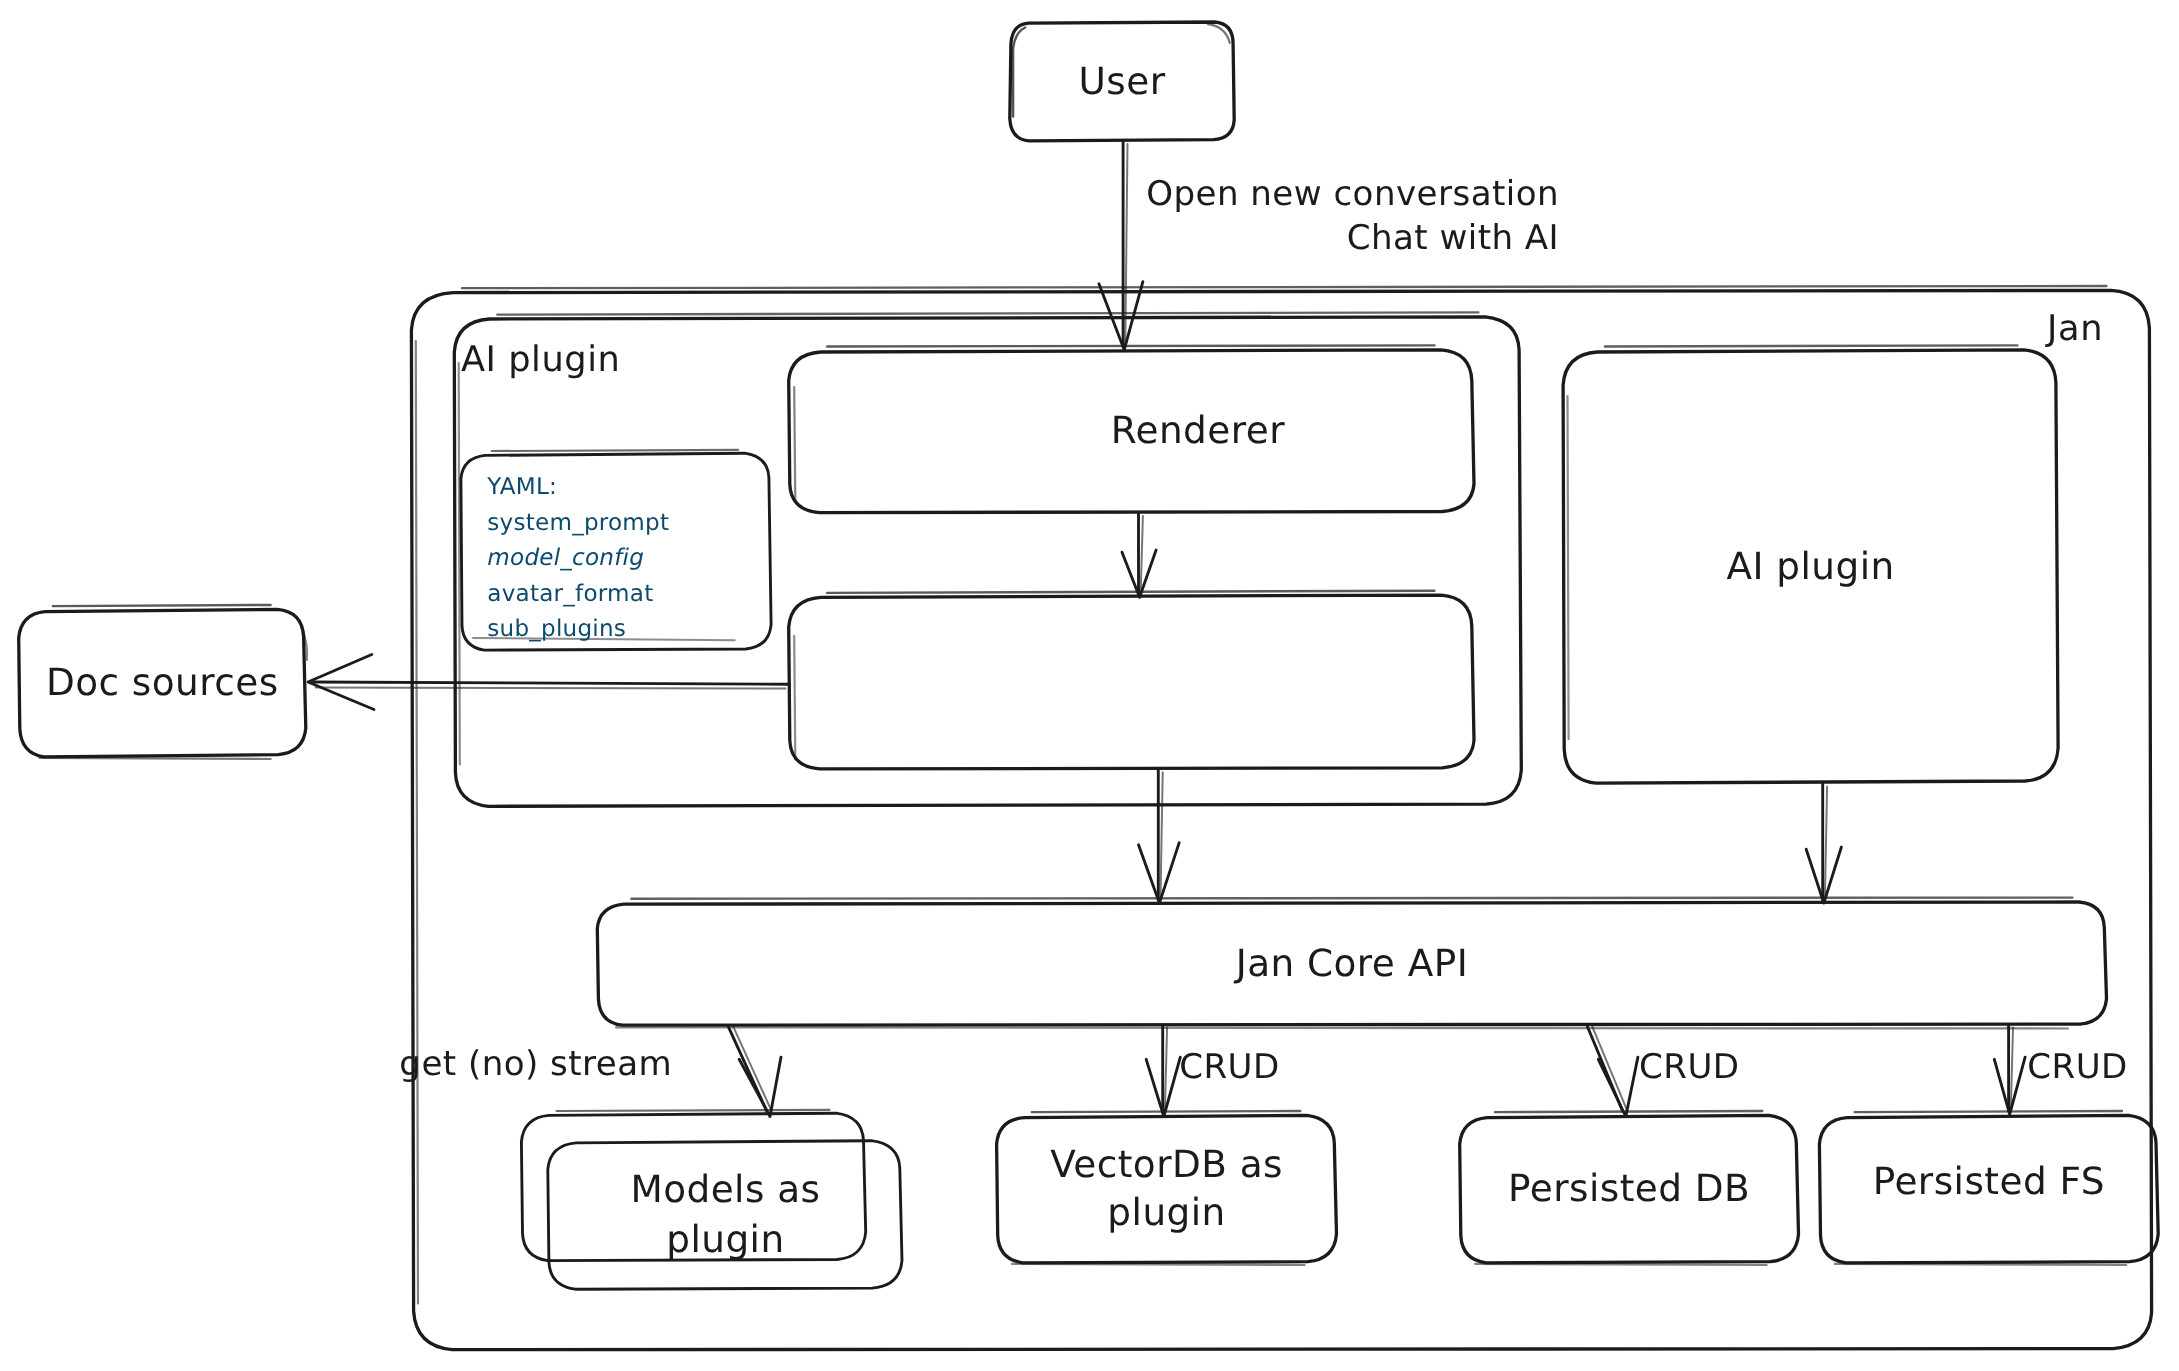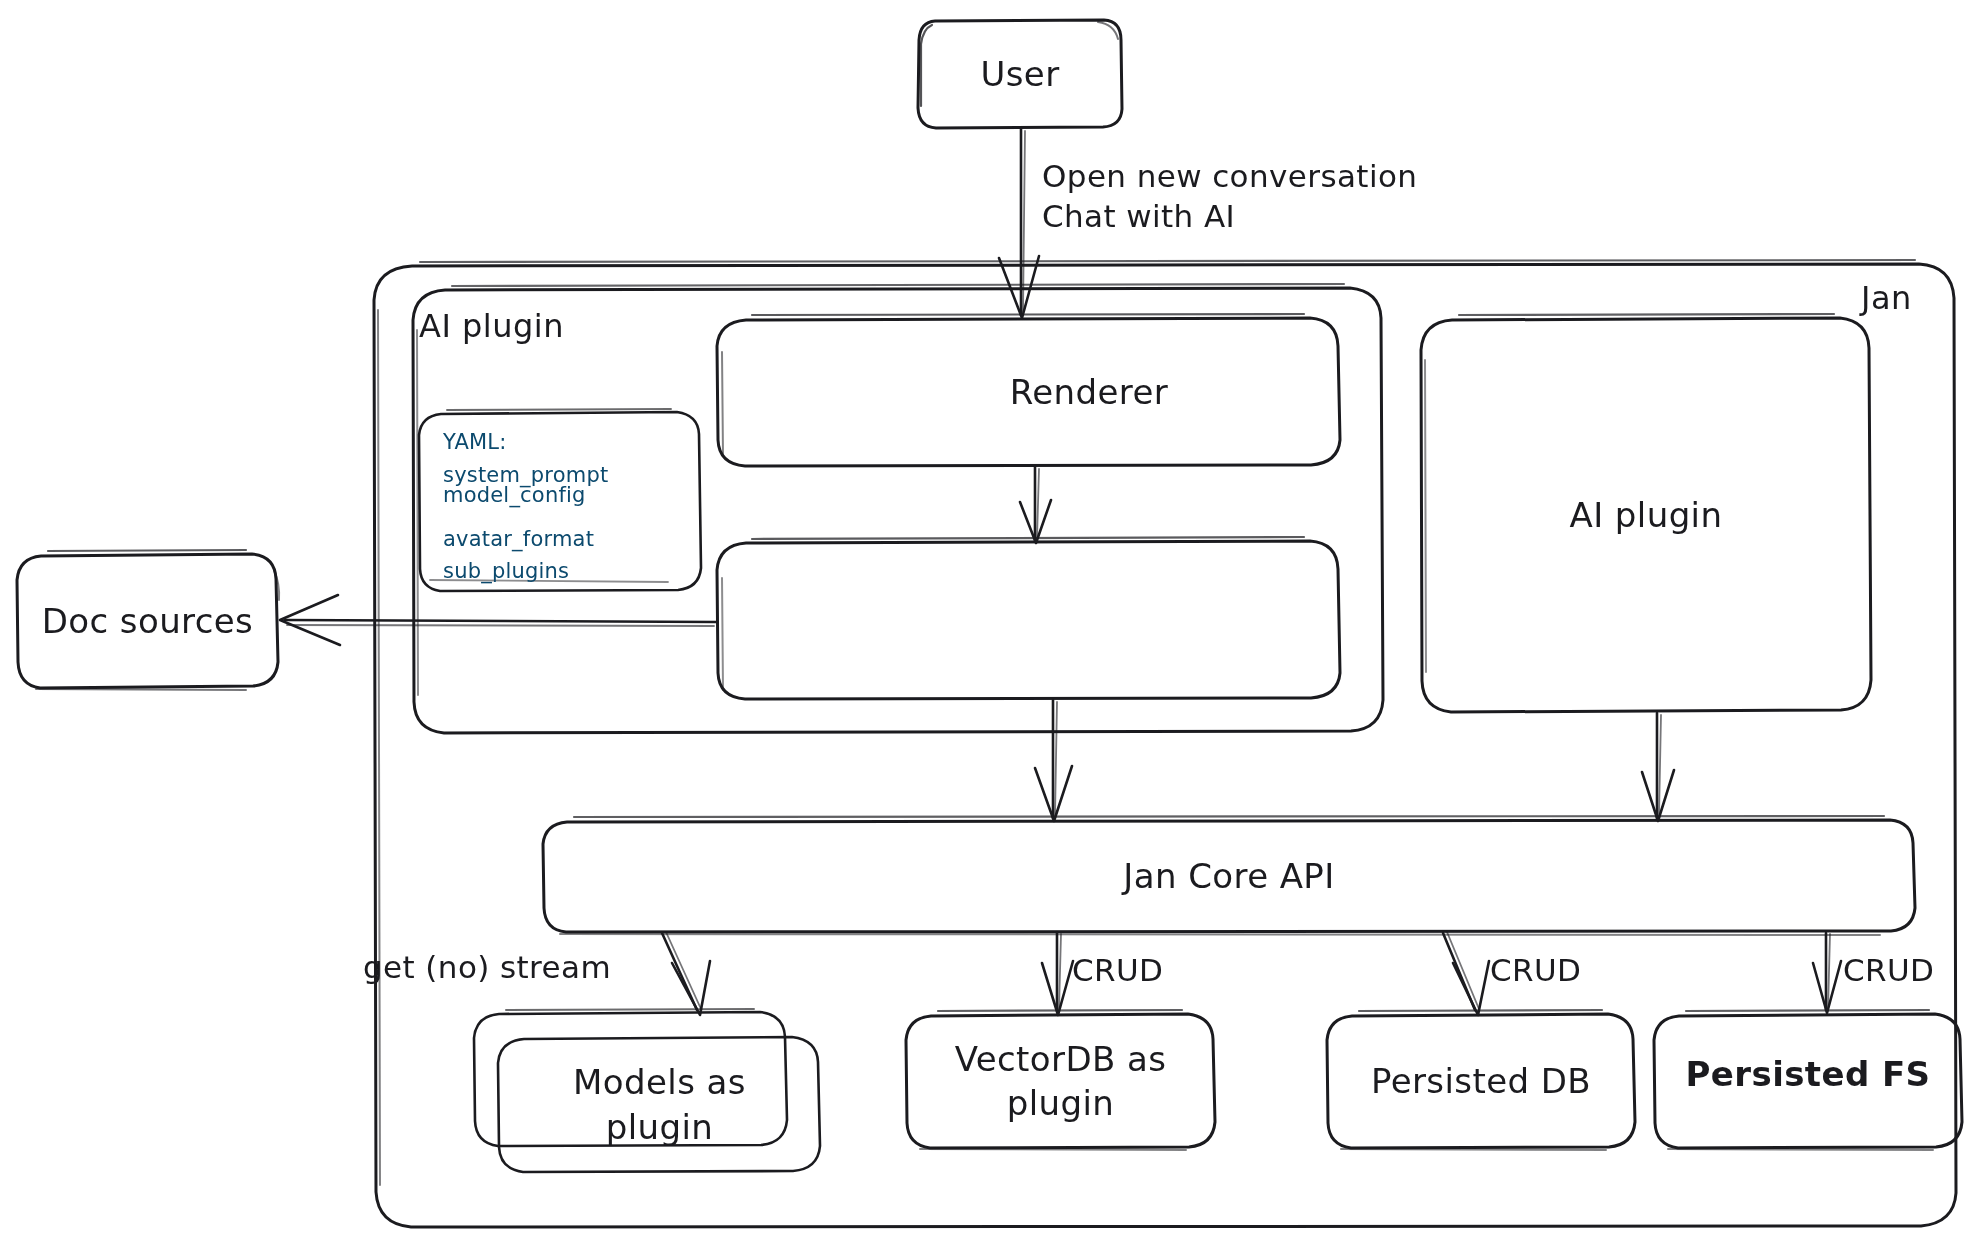--- a/index.html
+++ b/index.html
@@ -242,31 +242,31 @@
 
   <div class="node-wrap" style="left:906px; top:1014px; width:309px; height:134px;">
     <span style="white-space:pre-line;">VectorDB as
 plugin</span>
   </div>
 
   <div class="node-wrap" style="left:1327px; top:1014px; width:308px; height:134px;">
     <span>Persisted DB</span>
   </div>
 
-  <div class="node-wrap" style="left:1654px; top:1014px; width:308px; height:120px;font-weight:bold;">
+  <div class="node-wrap" style="left:1654px; top:1014px; width:308px; height:120px;">
     <span>Persisted FS</span>
   </div>
 
   <div class="yaml-box-text" style="left:443px; top:427px;">YAML:</div>
   <div class="yaml-box-text" style="left:443px; top:460px;">system_prompt</div>
-  <div class="yaml-box-text" style="left:443px; top:480px;">model_config</div>
+  <div class="yaml-box-text" style="left:443px; top:492px;font-style:italic;">model_config</div>
   <div class="yaml-box-text" style="left:443px; top:524px;">avatar_format</div>
   <div class="yaml-box-text" style="left:443px; top:556px;">sub_plugins</div>
 
-  <div class="lbl edge-label" style="left:1042px; top:157px;">Open new conversation
+  <div class="lbl edge-label" style="left:1042px; top:157px;text-align:right;">Open new conversation
 Chat with AI</div>
 
   <div class="lbl edge-label" style="left:363px; top:948px;">get (no) stream</div>
 
   <div class="lbl edge-label" style="left:1072px; top:951px;">CRUD</div>
 
   <div class="lbl edge-label" style="left:1490px; top:951px;">CRUD</div>
 
   <div class="lbl edge-label" style="left:1843px; top:951px;">CRUD</div>
 

